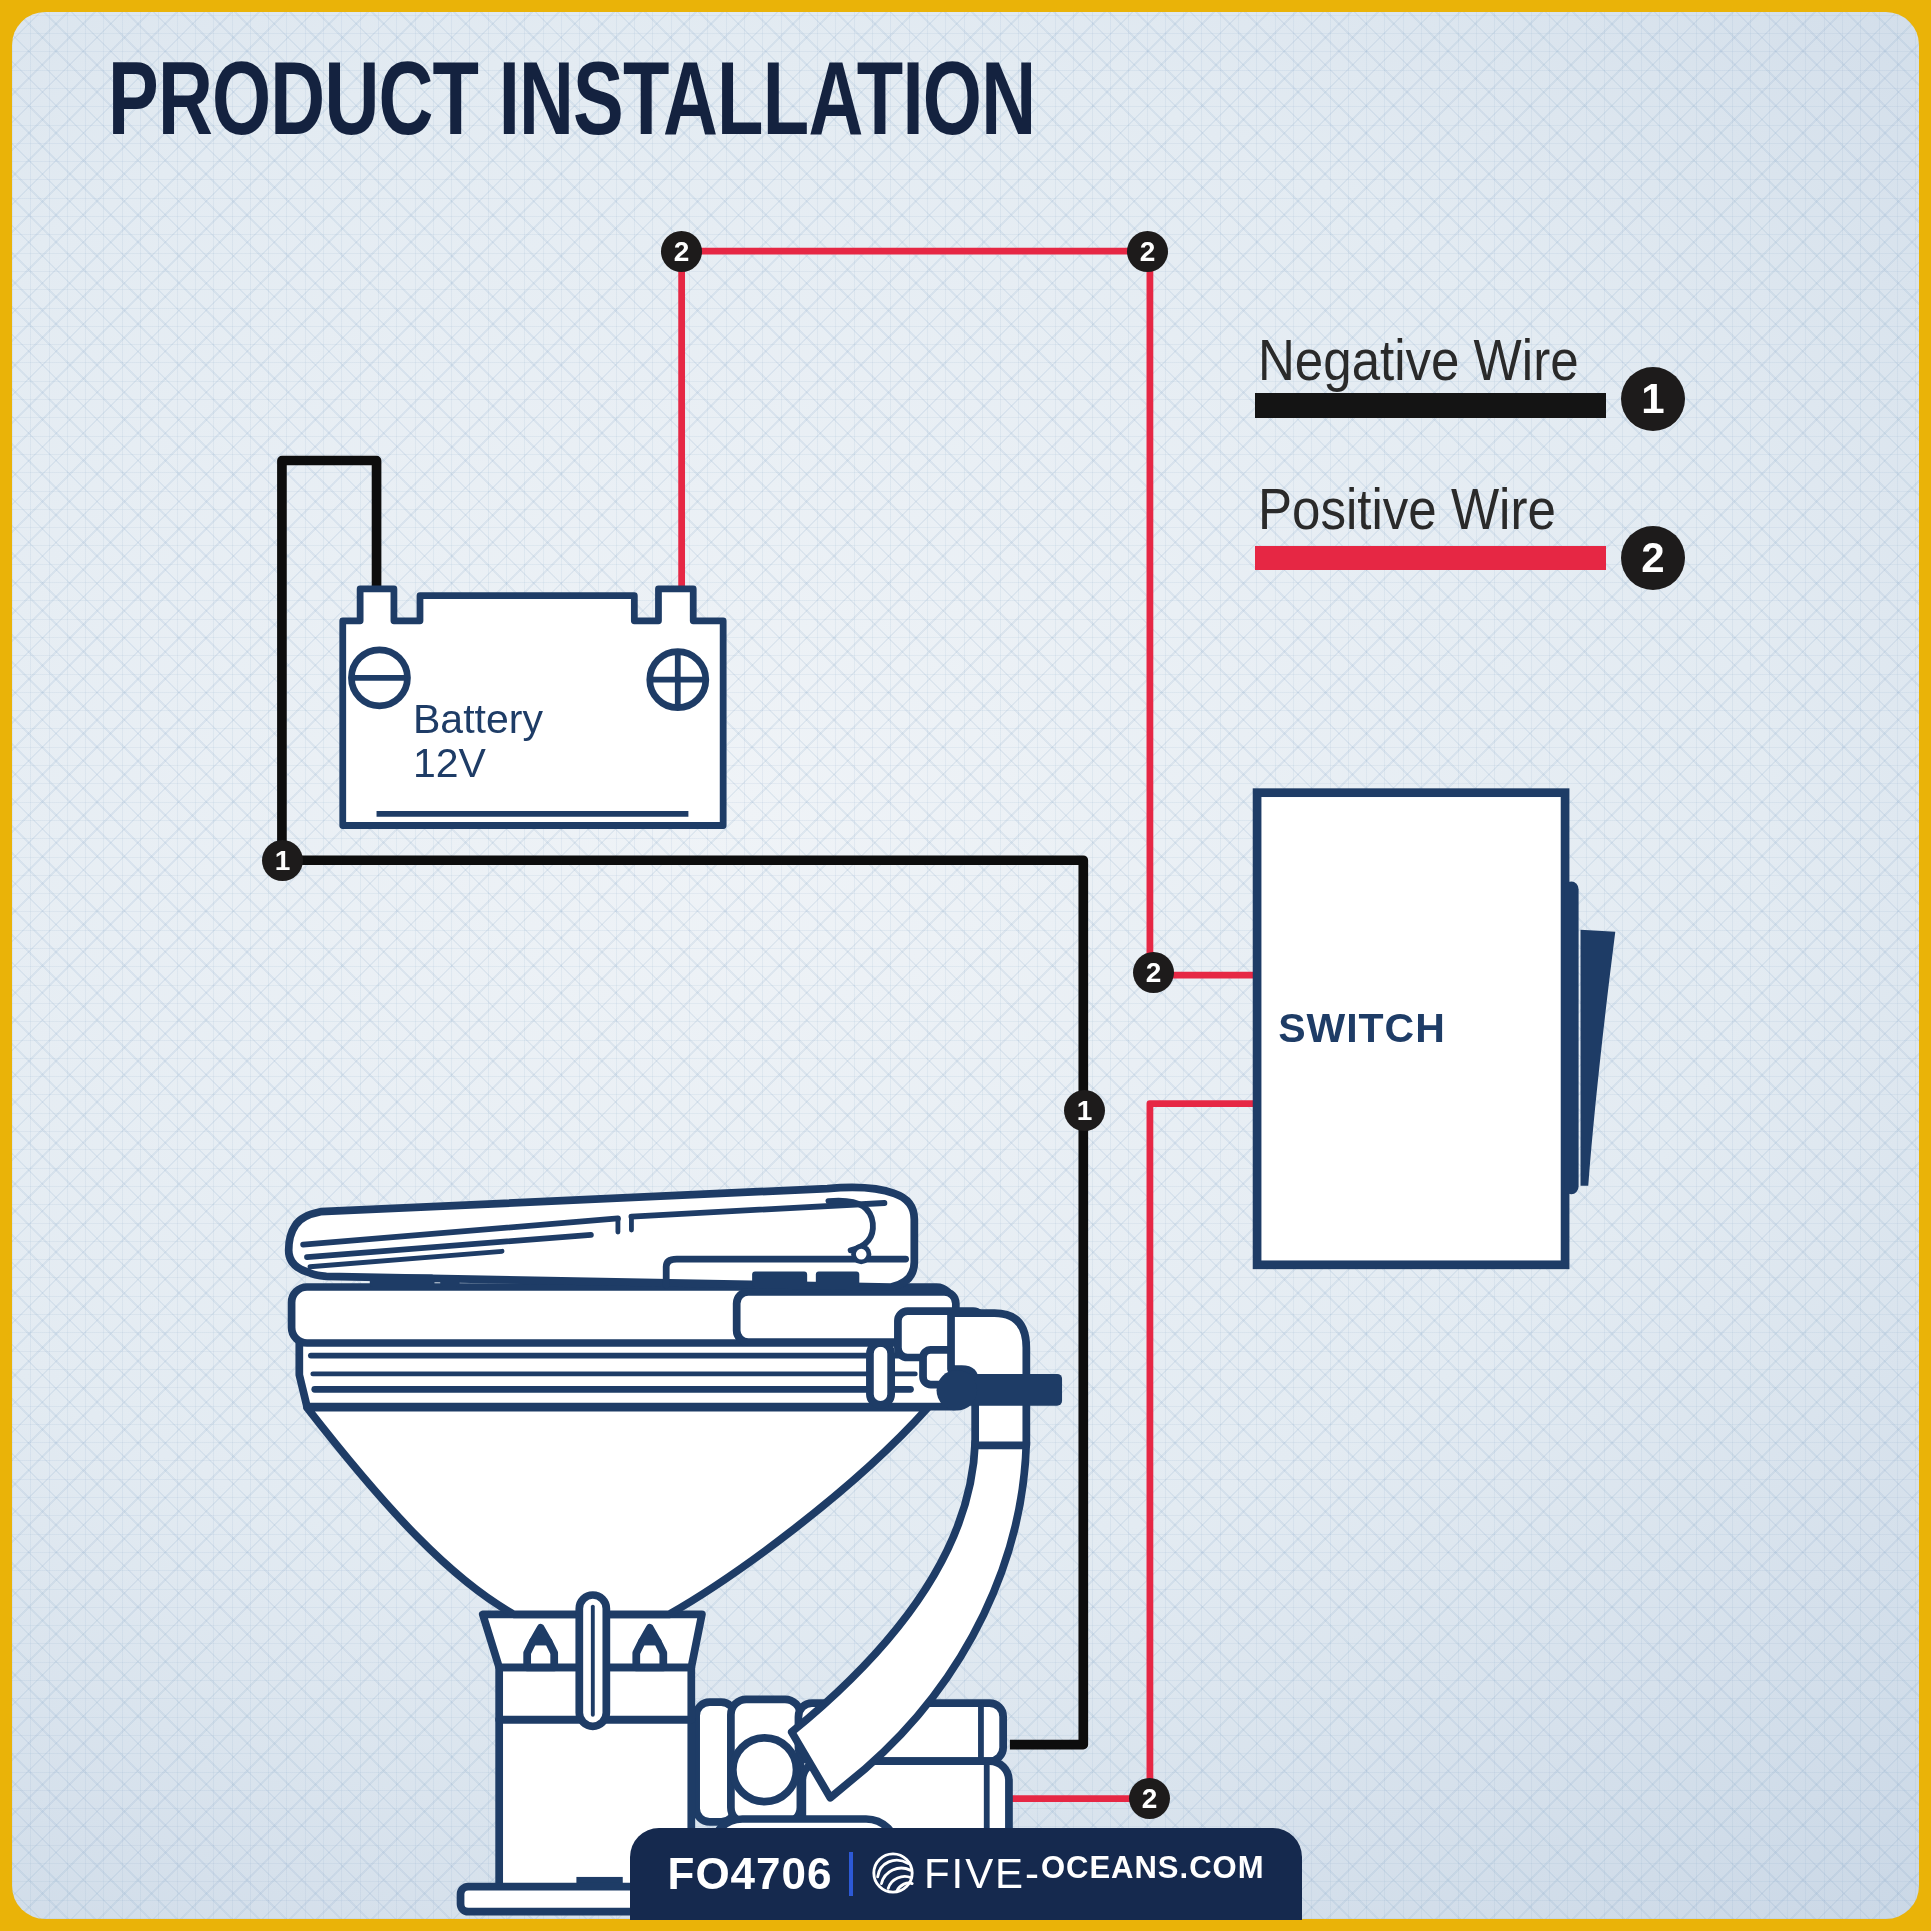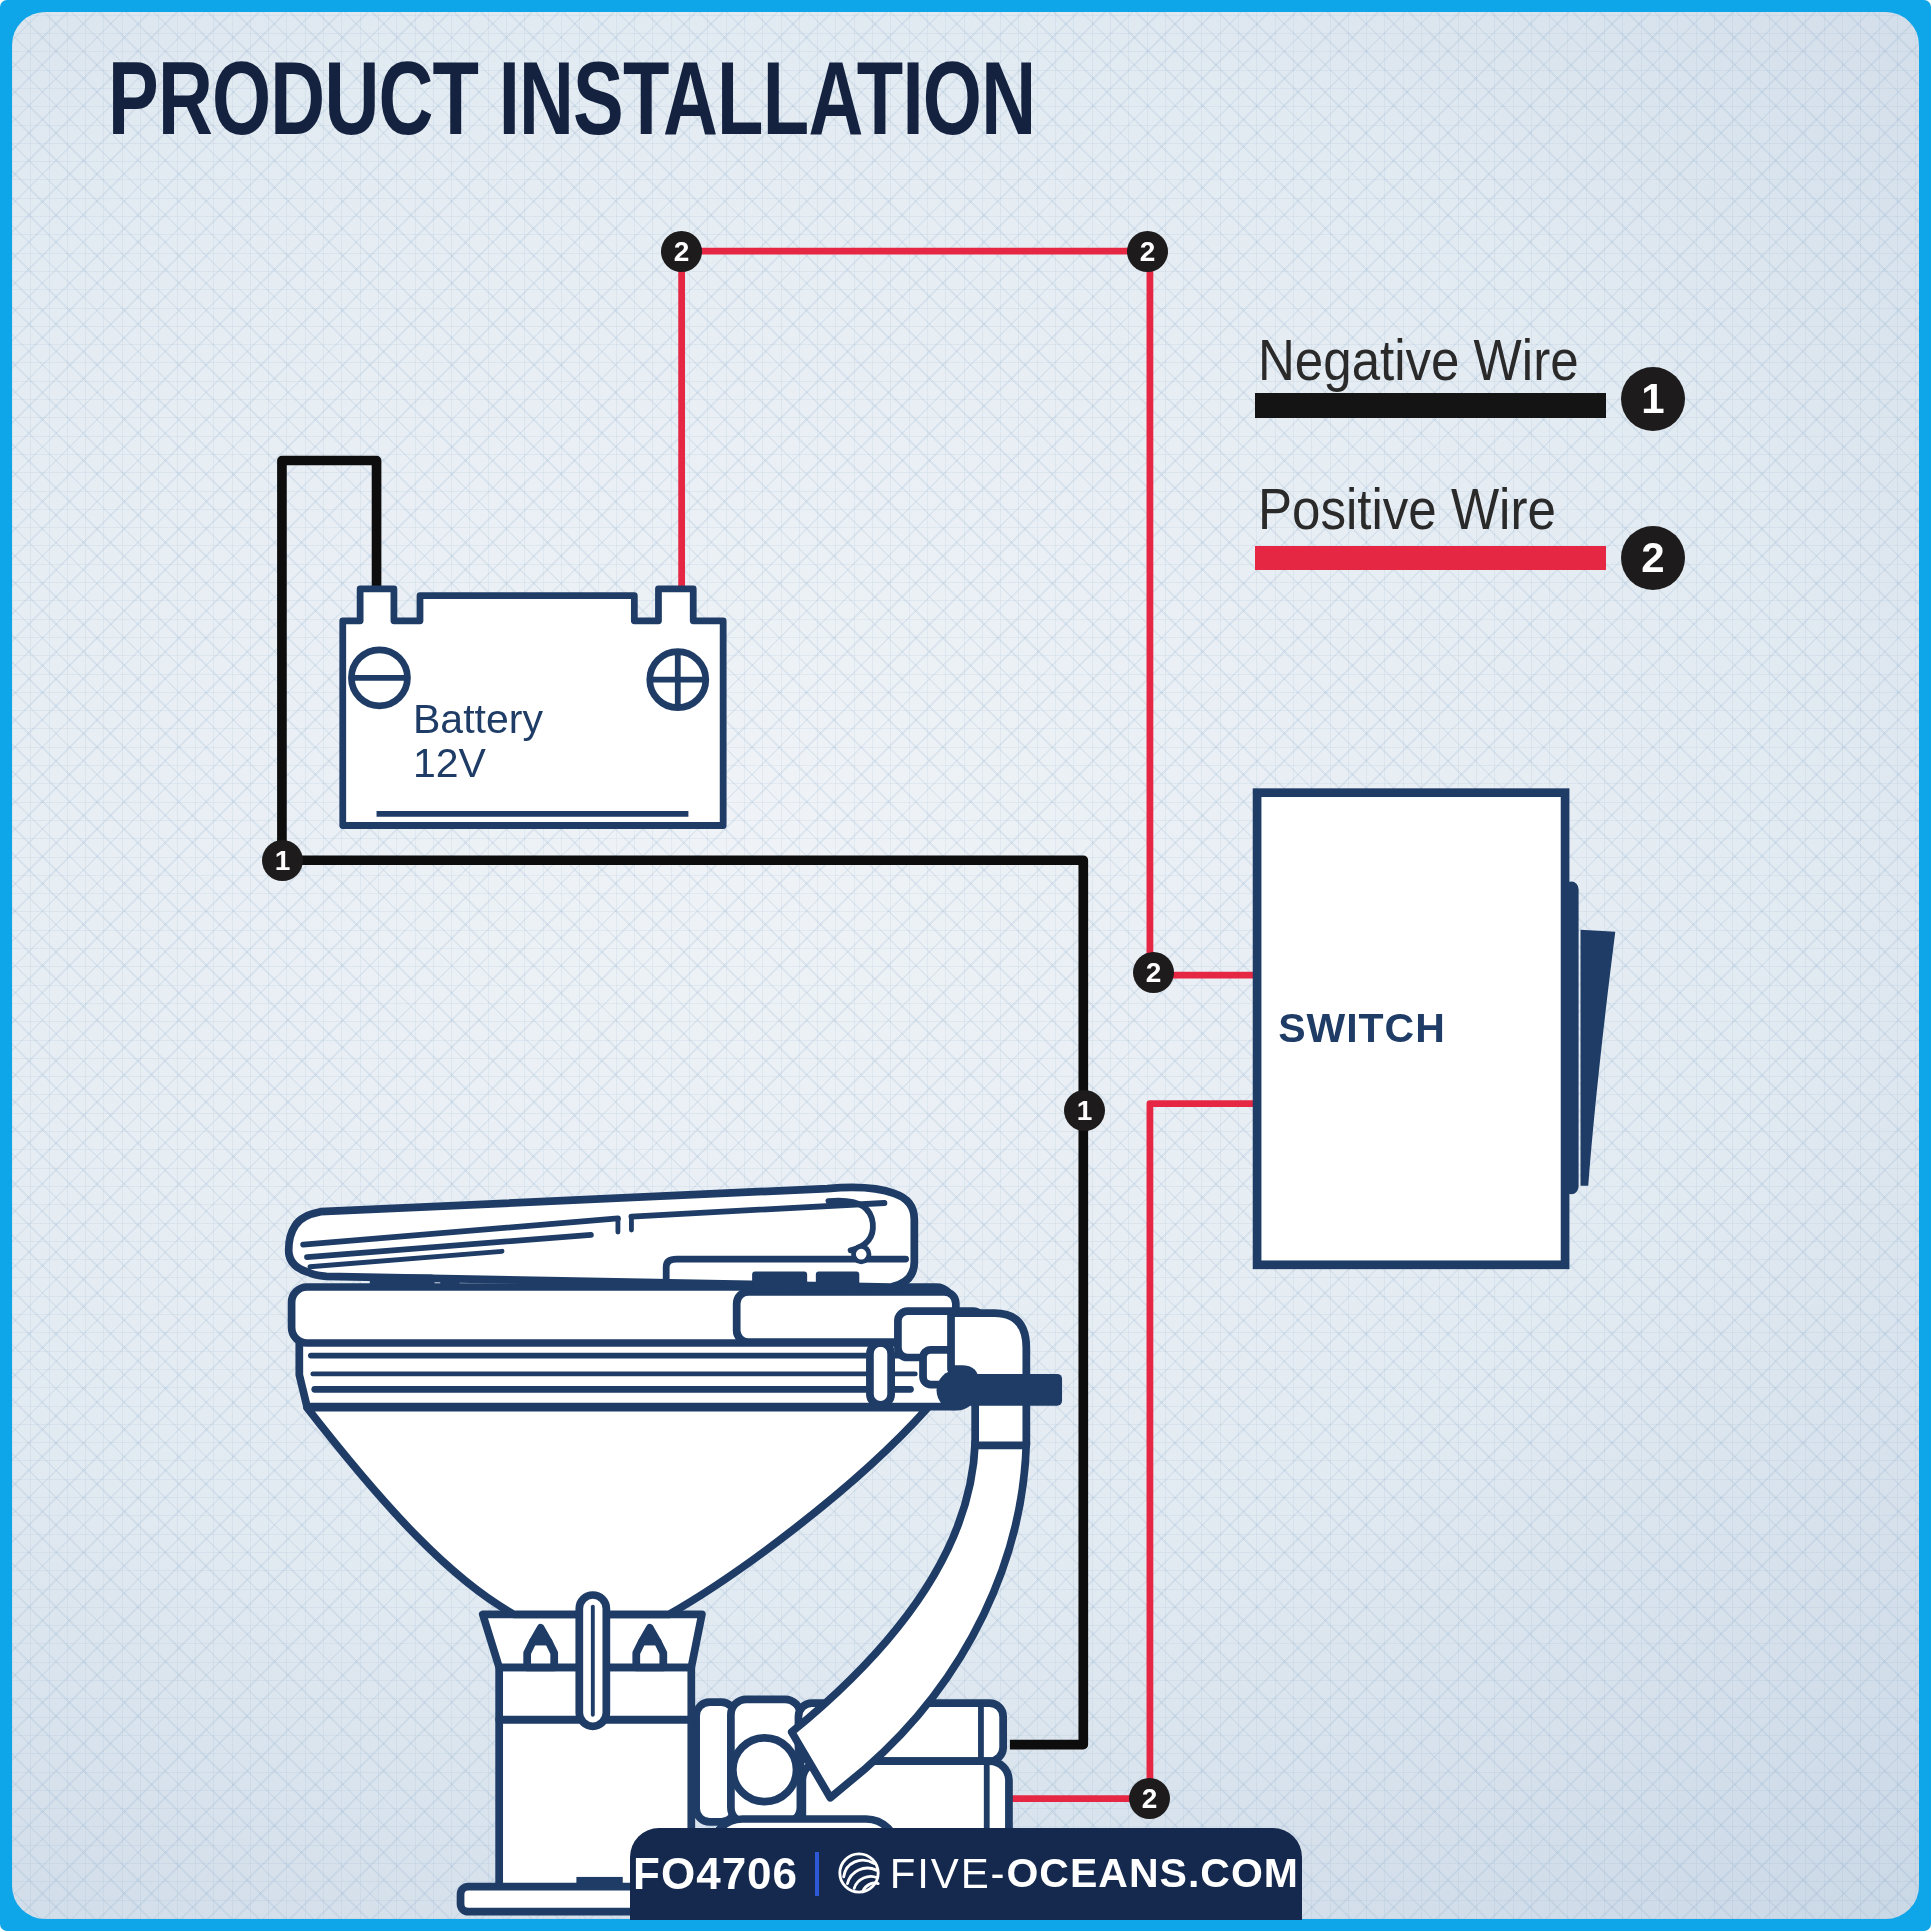--- a/index.html
+++ b/index.html
@@ -1,17 +1,17 @@
 <!DOCTYPE html>
 <html><head>
 <meta charset="utf-8">
 <style>
   html,body{margin:0;padding:0;background:#ffffff;}
-  #stage{position:relative;width:1931px;height:1931px;background:#0ea5e9;overflow:hidden;
-         font-family:"Liberation Sans",sans-serif;border-radius:7px;}
+  #stage{position:relative;width:1931px;height:1931px;background:#eab308;overflow:hidden;
+         font-family:"Liberation Sans",sans-serif;}
   
   .bg{position:absolute;inset:11.6px;border-radius:33px;
       background-image:
         repeating-linear-gradient(45deg,  rgba(125,160,195,.14) 0 1.9px, transparent 1.9px 19.3px),
         repeating-linear-gradient(135deg, rgba(125,160,195,.14) 0 1.9px, transparent 1.9px 19.3px),
         repeating-linear-gradient(0deg,   rgba(125,160,195,.11) 0 1px, transparent 1px 18.3px),
         repeating-linear-gradient(90deg,  rgba(125,160,195,.11) 0 1px, transparent 1px 18.3px),
         radial-gradient(120% 90% at 38% 42%, #eff3f7 0%, #e3ebf2 45%, #ccd9e7 80%, #bfd1e1 100%);}
   #diagram{position:absolute;left:0;top:0;z-index:1;}
   .txt{position:absolute;z-index:2;white-space:nowrap;}
@@ -40,21 +40,21 @@
   #switch-label{left:1208px;top:1005px;width:308px;text-align:center;font-size:41px;
                 font-weight:700;letter-spacing:1px;color:#1e3c66;}
   
   #footer{position:absolute;left:630px;top:1828px;width:672px;height:92px;z-index:2;
           background:#15294e;border-radius:29px 29px 0 0;display:flex;align-items:center;
           justify-content:center;gap:17px;color:#ffffff;}
   #footer .model{font-size:44px;font-weight:700;letter-spacing:1px;}
   #footer .divider{width:3.9px;height:44px;background:#2d59d6;}
   #footer .brand{display:flex;}
   #footer .brand-regular{font-size:42px;font-weight:400;letter-spacing:1.9px;}
-  #footer .brand-bold{font-size:41px;font-weight:700;letter-spacing:1px;}
+  #footer .brand-bold{font-size:31px;font-weight:700;letter-spacing:1px;}
 </style>
 </head>
 <body>
 
 <div id="stage">
   <div class="bg"></div>
 
   <svg id="diagram" width="1931" height="1931" viewBox="0 0 2000 2000">
 
     <g fill="none" stroke-linejoin="round">

